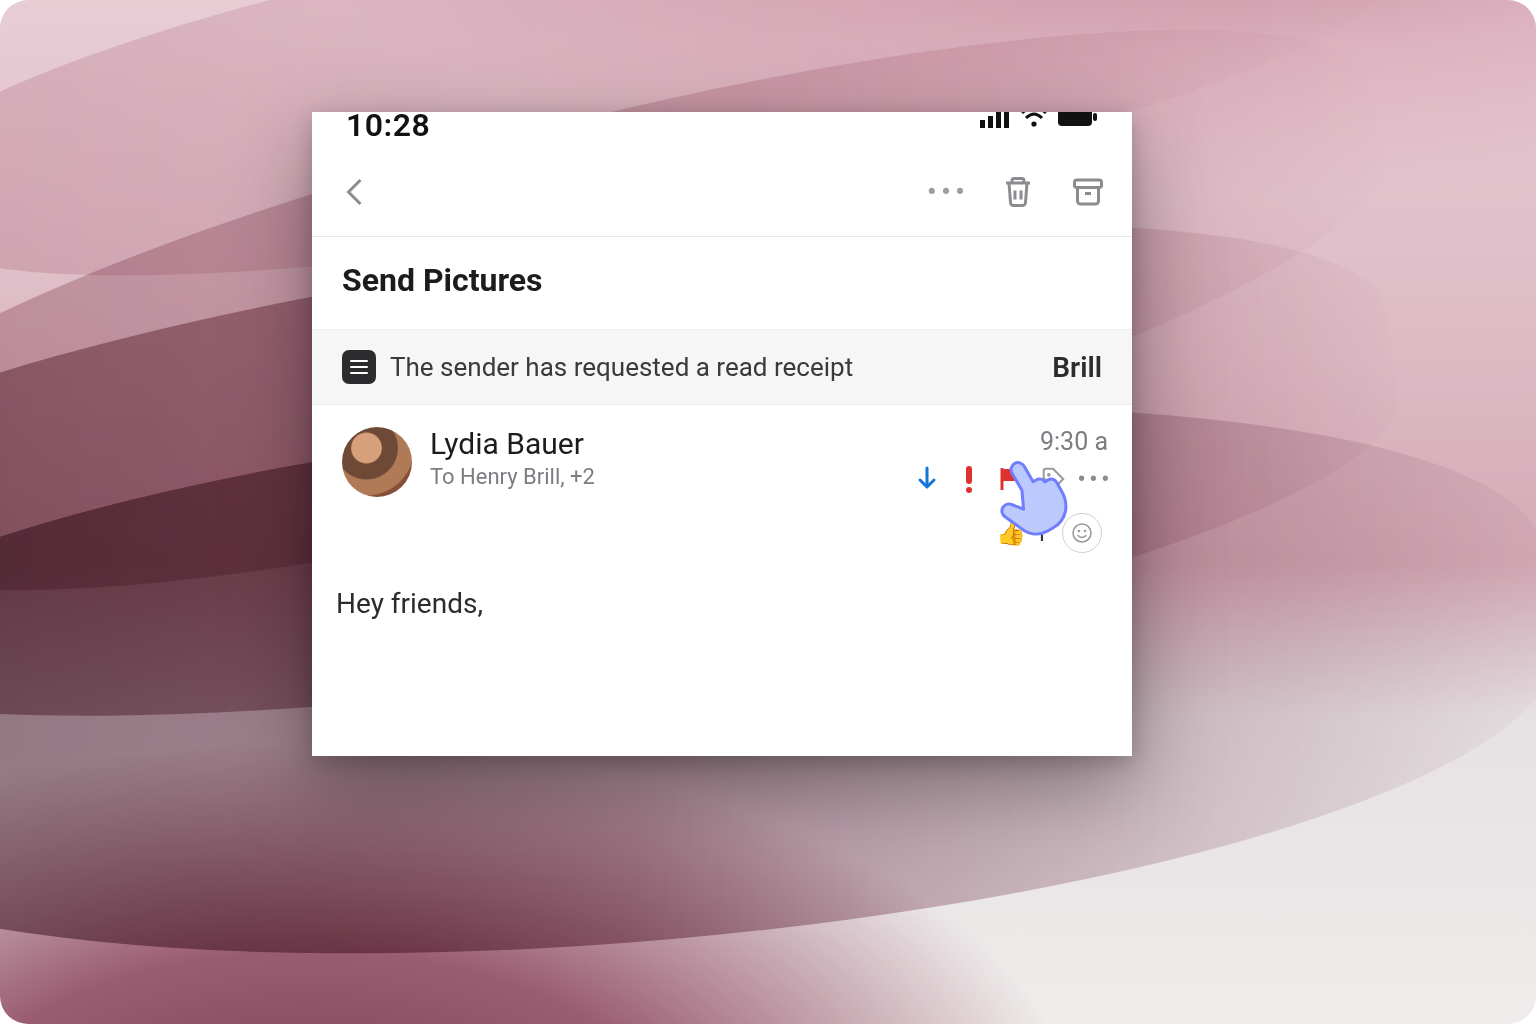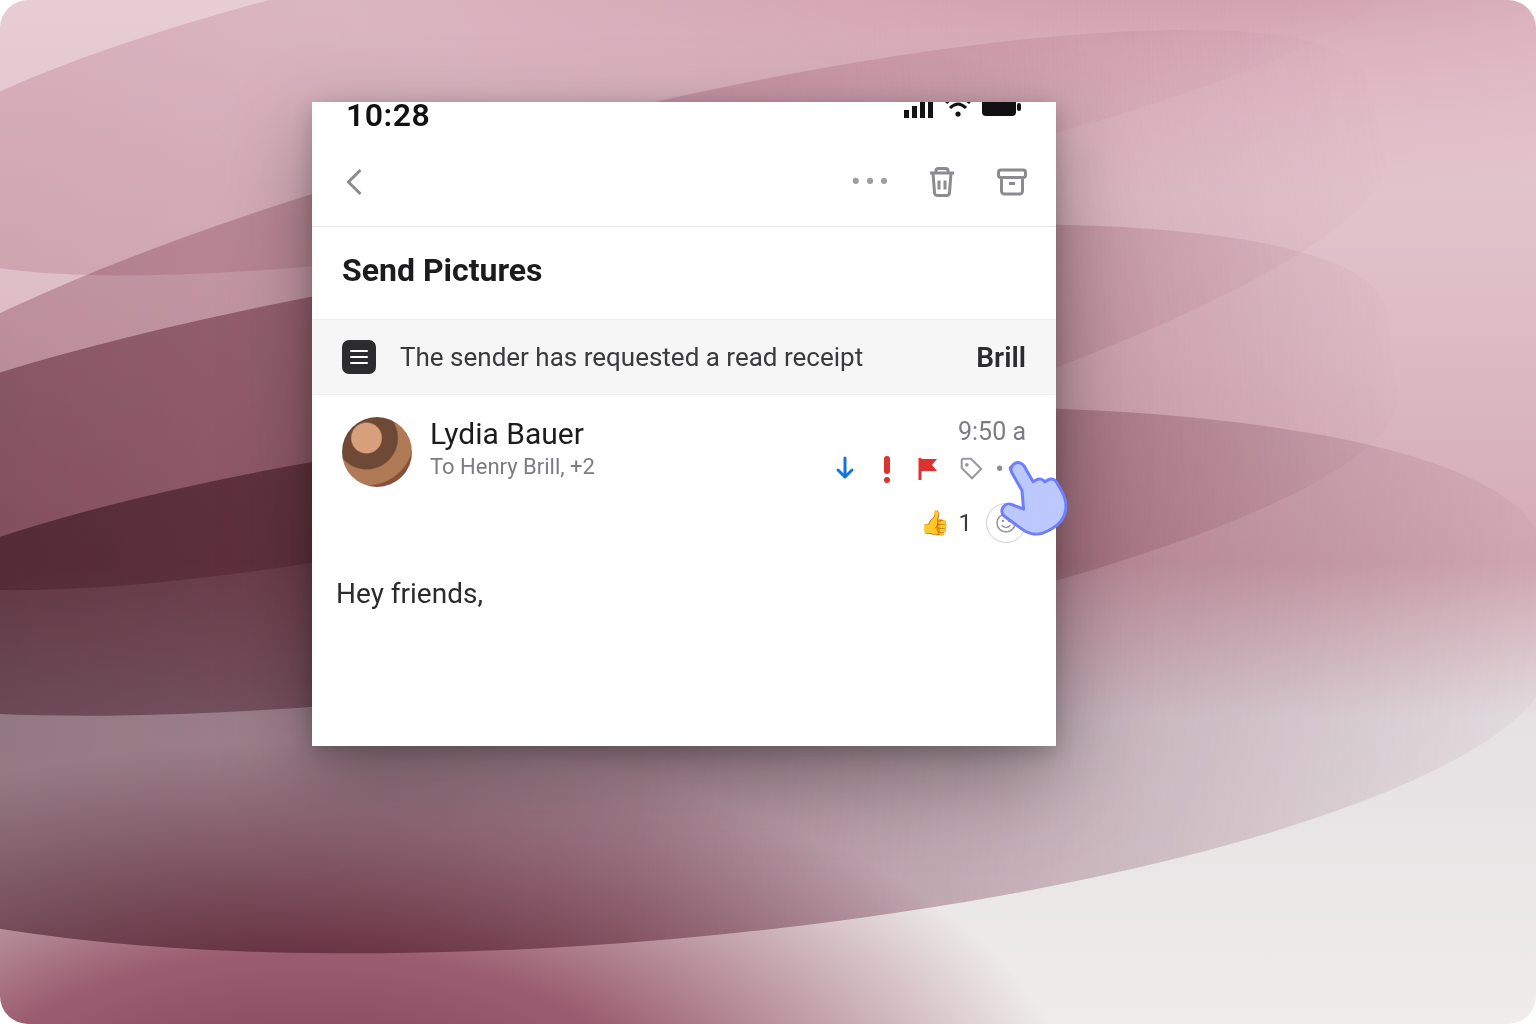--- a/index.html
+++ b/index.html
@@ -9,42 +9,42 @@
       radial-gradient(ellipse 1600px 500px at 80% -10%, #c38a9b 0%, #dcb2bf 30%, transparent 60%),
       linear-gradient(180deg,#e8cdd5 0%,#dcbac4 35%,#d3aab6 55%,#e6e1e3 70%,#efeceb 100%);
       border-radius:28px;
   }
   .wave{position:absolute;border-radius:50%/40%;mix-blend-mode:multiply;opacity:.55;}
   .w1{left:-300px;top:260px;width:1700px;height:420px;background:linear-gradient(95deg,#6f3a4d,#a76b80 60%,transparent);transform:rotate(-8deg);}
   .w2{left:-200px;top:120px;width:1600px;height:380px;background:linear-gradient(95deg,#a06a7d,#d2a6b4 60%,transparent);transform:rotate(-14deg);opacity:.45;}
   .w3{left:-250px;top:420px;width:1800px;height:520px;background:linear-gradient(100deg,#552e3d,#8c536a 50%,transparent);transform:rotate(-5deg);opacity:.6;}
   .w4{left:-100px;top:-80px;width:1500px;height:300px;background:linear-gradient(100deg,#d8b4c0,#efdce2 60%,transparent);transform:rotate(-10deg);opacity:.5;}
 
-  .card{position:absolute;left:312px;top:102px;width:744px;height:644px;background:#fff;box-shadow:0 30px 80px rgba(0,0,0,.35),0 6px 20px rgba(0,0,0,.2);overflow:hidden;}
+  .card{position:absolute;left:312px;top:112px;width:820px;height:644px;background:#fff;box-shadow:0 30px 80px rgba(0,0,0,.35),0 6px 20px rgba(0,0,0,.2);overflow:hidden;}
 
   .statusbar{display:flex;align-items:flex-start;justify-content:space-between;padding:0 34px;height:40px;}
   .time{font-size:32px;font-weight:600;letter-spacing:.5px;color:#111;position:relative;top:-6px;}
   .status-icons{display:flex;gap:10px;align-items:center;position:relative;top:-6px;}
   .signal,.wifi,.battery{display:inline-block;}
 
   .toolbar{display:flex;align-items:center;justify-content:space-between;padding:18px 22px 22px 22px;border-bottom:1px solid #e7e7e9;}
   .tb-left,.tb-right{display:flex;align-items:center;gap:26px;}
   .iconbtn{width:44px;height:44px;display:inline-flex;align-items:center;justify-content:center;color:#7d7d82;cursor:pointer;}
   .iconbtn svg{width:36px;height:36px;stroke:#8b8b90;fill:none;stroke-width:2;}
   .dots{letter-spacing:4px;font-size:30px;color:#9d9da2;line-height:0;}
 
   .subject{font-size:32px;font-weight:700;color:#1c1c1e;padding:24px 30px 30px 30px;border-bottom:1px solid #eeeeef;}
 
-  .receipt{display:flex;align-items:center;gap:24px;background:#f6f6f7;padding:20px 30px;border-bottom:1px solid #eeeeef;}
+  .receipt{display:flex;align-items:center;gap:14px;background:#f6f6f7;padding:20px 30px;border-bottom:1px solid #eeeeef;}
   .receipt-icon{width:34px;height:34px;border-radius:7px;background:#2c2c2e;display:flex;align-items:center;justify-content:center;flex:0 0 auto;}
   .receipt-icon span{display:block;width:18px;height:2.5px;background:#fff;box-shadow:0 -6px 0 #fff,0 6px 0 #fff;border-radius:2px;}
   .receipt-text{flex:1;font-size:26px;color:#3a3a3c;}
   .receipt-send{font-size:28px;font-weight:600;color:#2c2c2e;cursor:pointer;}
 
-  .header{display:flex;align-items:flex-start;padding:22px 30px 10px 30px;position:relative;gap:18px;}
+  .header{display:flex;align-items:flex-start;padding:22px 24px 10px 30px;position:relative;gap:18px;}
   .avatar{width:70px;height:70px;border-radius:50%;background:radial-gradient(circle at 35% 30%,#d8a07a 0 22%,#6e4a36 24% 46%,#b07a57 48% 70%,#874f38 72% 100%);flex:0 0 auto;}
   .from{font-size:30px;font-weight:400;color:#1c1c1e;line-height:1.15;}
   .to{font-size:22px;color:#7c7c82;margin-top:2px;}
   .meta{margin-left:auto;text-align:right;}
   .ts{font-size:25px;color:#7c7c82;margin-bottom:10px;}
   .tags{display:flex;align-items:center;gap:16px;justify-content:flex-end;}
   .tag{display:inline-flex;align-items:center;justify-content:center;width:26px;height:26px;}
   .tag-dots{font-size:26px;color:#8b8b90;letter-spacing:3px;line-height:0;}
 
   .reactions{display:flex;justify-content:flex-end;align-items:center;gap:14px;padding:6px 30px 8px 30px;}
@@ -135,21 +135,21 @@
     <div class="receipt-send">Brill</div>
   </div>
 
   <div class="header">
     <div class="avatar"></div>
     <div>
       <div class="from">Lydia Bauer</div>
       <div class="to">To Henry Brill, +2</div>
     </div>
     <div class="meta">
-      <div class="ts">9:50 a</div>
+      <div class="ts">9:30 a</div>
       <div class="tags">
         <span class="tag">
           <svg width="24" height="26" viewBox="0 0 24 26">
               <path d="M12 2v18" stroke="#1275d8" stroke-width="3" fill="none" stroke-linecap="round"></path>
               <path d="M5 14l7 7 7-7" stroke="#1275d8" stroke-width="3" fill="none" stroke-linecap="round" stroke-linejoin="round"></path>
             </svg>
         </span>
         <span class="tag">
           <svg width="12" height="28" viewBox="0 0 12 28">
               <rect x="3" y="1" width="6" height="18" rx="3" fill="#e03131"></rect>

